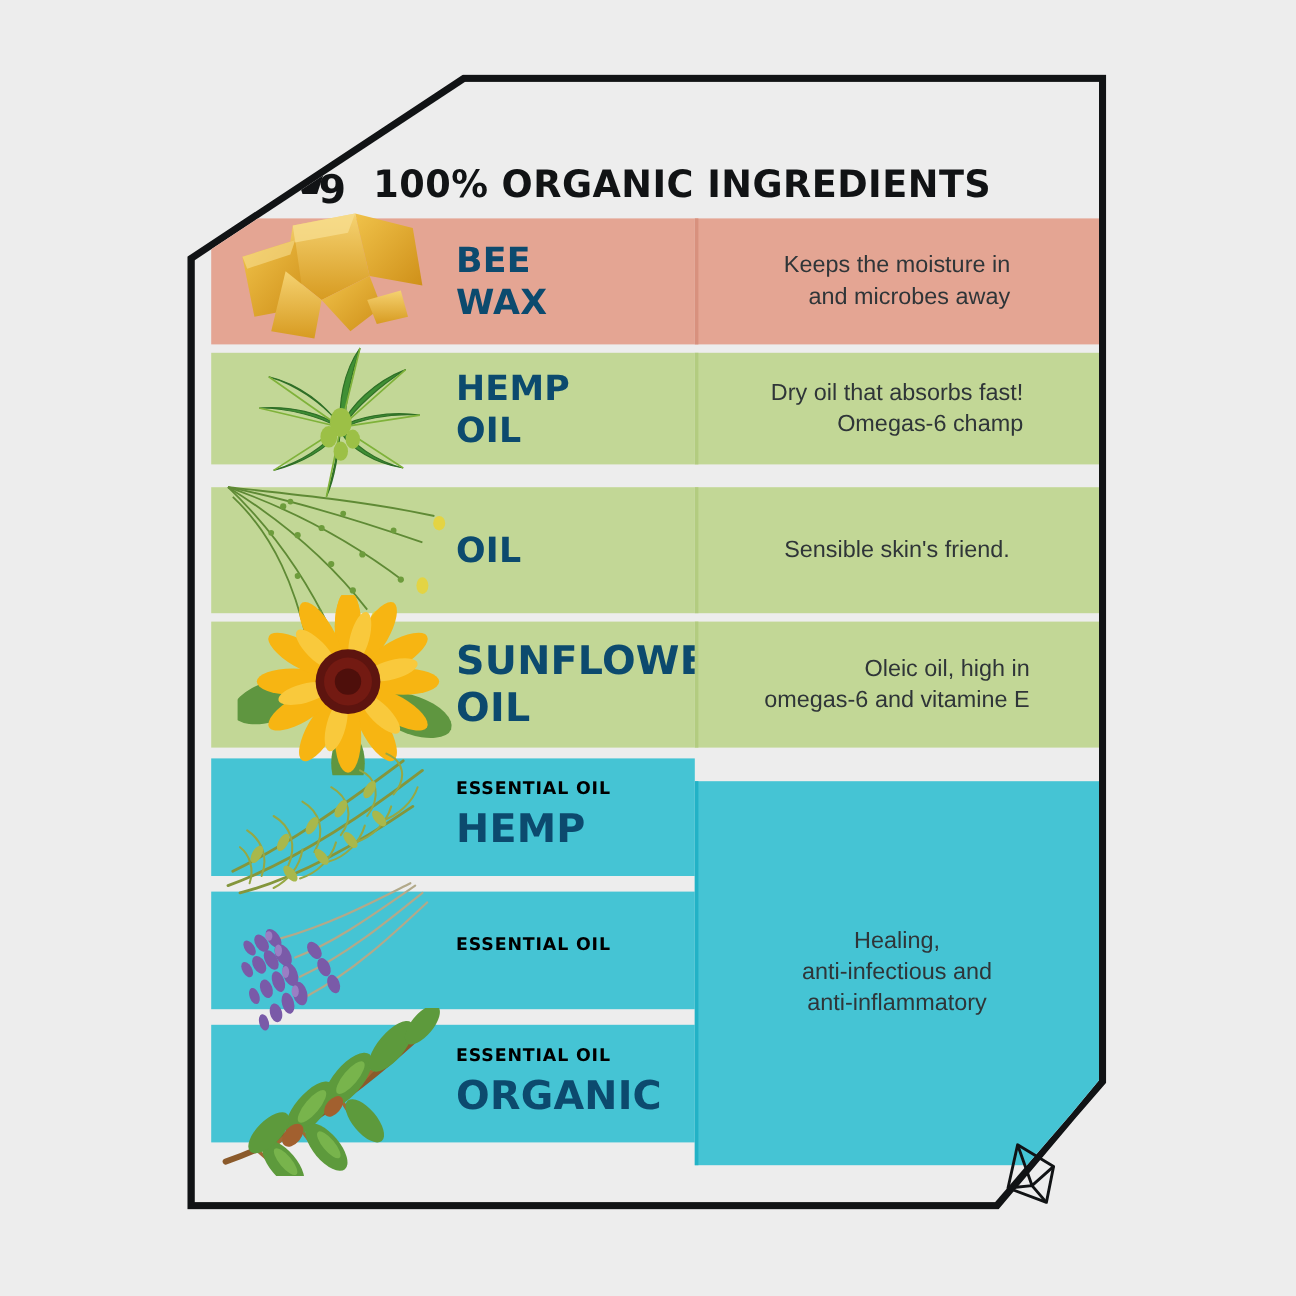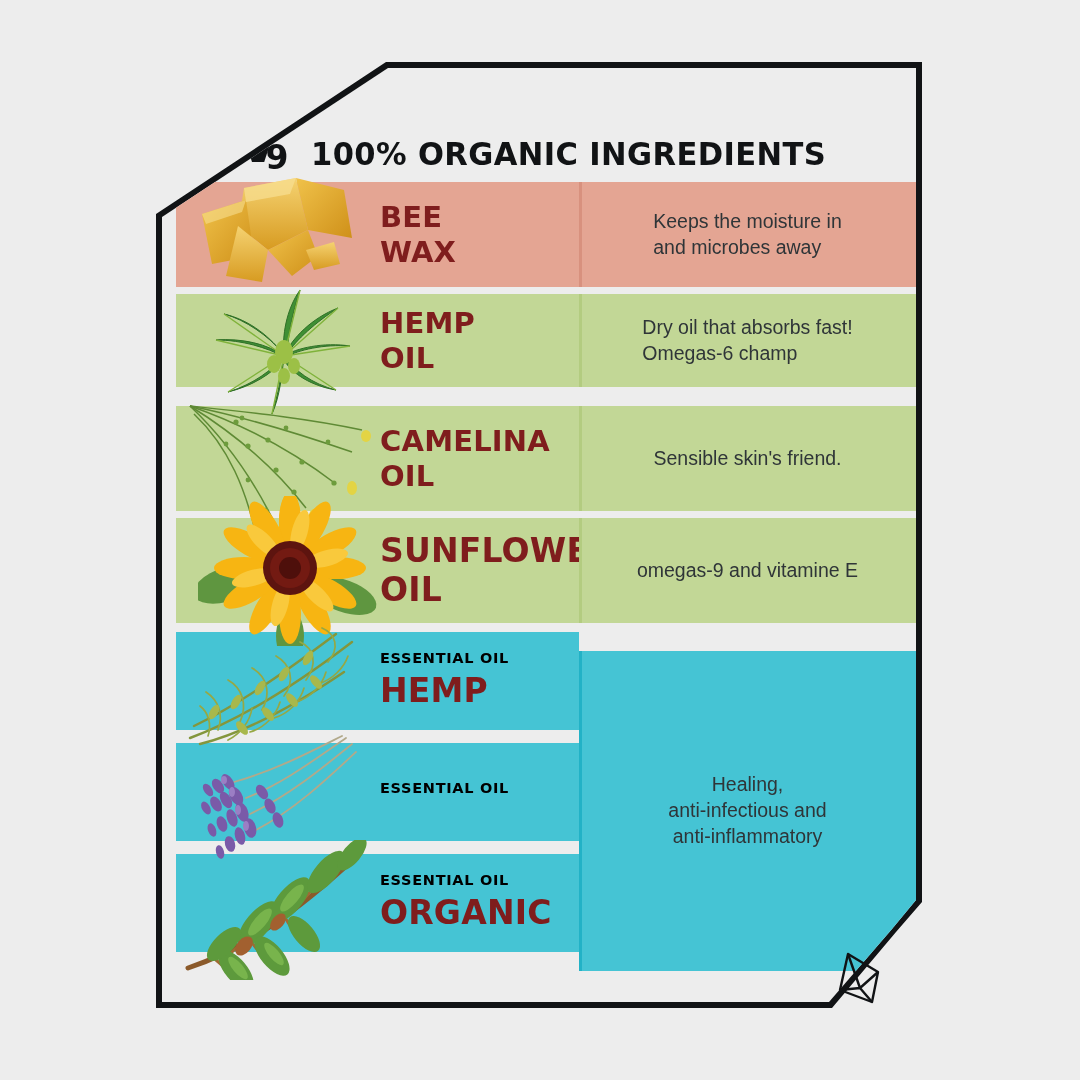--- a/index.html
+++ b/index.html
@@ -119,32 +119,32 @@
     align-items: center;
     box-sizing: border-box;
     padding-left: 204px;
   }
   .cell-right {
     position: relative;
     flex: 1 1 auto;
     display: flex;
     align-items: center;
     justify-content: center;
-    text-align: left;
+    text-align: right;
     box-sizing: border-box;
     padding: 0 14px;
   }
   .divider {
     position: absolute;
     left: 0; top: 0; bottom: 0;
     width: 3px;
   }
 
   .name {
-    color: #7f1d1d;
+    color: #0c4a6e;
     font-weight: 900;
     font-size: 29px;
     line-height: 1.18;
     letter-spacing: 0.2px;
     font-family: "DejaVu Sans", sans-serif;
   }
   .name.small { font-size: 33px; }
   .eyebrow {
     color: #000000;
     font-weight: 900;
@@ -241,21 +241,20 @@
           <div class="desc">
             <div>Dry oil that absorbs fast!</div>
             <div>Omegas-6 champ</div>
           </div>
         </div>
       </div>
 
       <div class="row" style="top:338px; height:105px;">
         <div class="cell-left bg-green">
           <div class="name">
-            <div>CAMELINA</div>
             <div>OIL</div>
           </div>
         </div>
         <div class="cell-right bg-green">
           <div class="divider dv-green"></div>
           <div class="desc">
             <div>Sensible skin's friend.</div>
           </div>
         </div>
       </div>
@@ -263,21 +262,22 @@
       <div class="row" style="top:450px; height:105px;">
         <div class="cell-left bg-green">
           <div class="name small">
             <div>SUNFLOWER</div>
             <div>OIL</div>
           </div>
         </div>
         <div class="cell-right bg-green">
           <div class="divider dv-green"></div>
           <div class="desc">
-            <div>omegas-9 and vitamine E</div>
+            <div>Oleic oil, high in</div>
+            <div>omegas-6 and vitamine E</div>
           </div>
         </div>
       </div>
 
       <div id="eo-right" style="top:564px; height:320px;">
         <div class="divider"></div>
         <div class="desc">
           <div>Healing,</div>
           <div>anti-infectious and</div>
           <div>anti-inflammatory</div>

